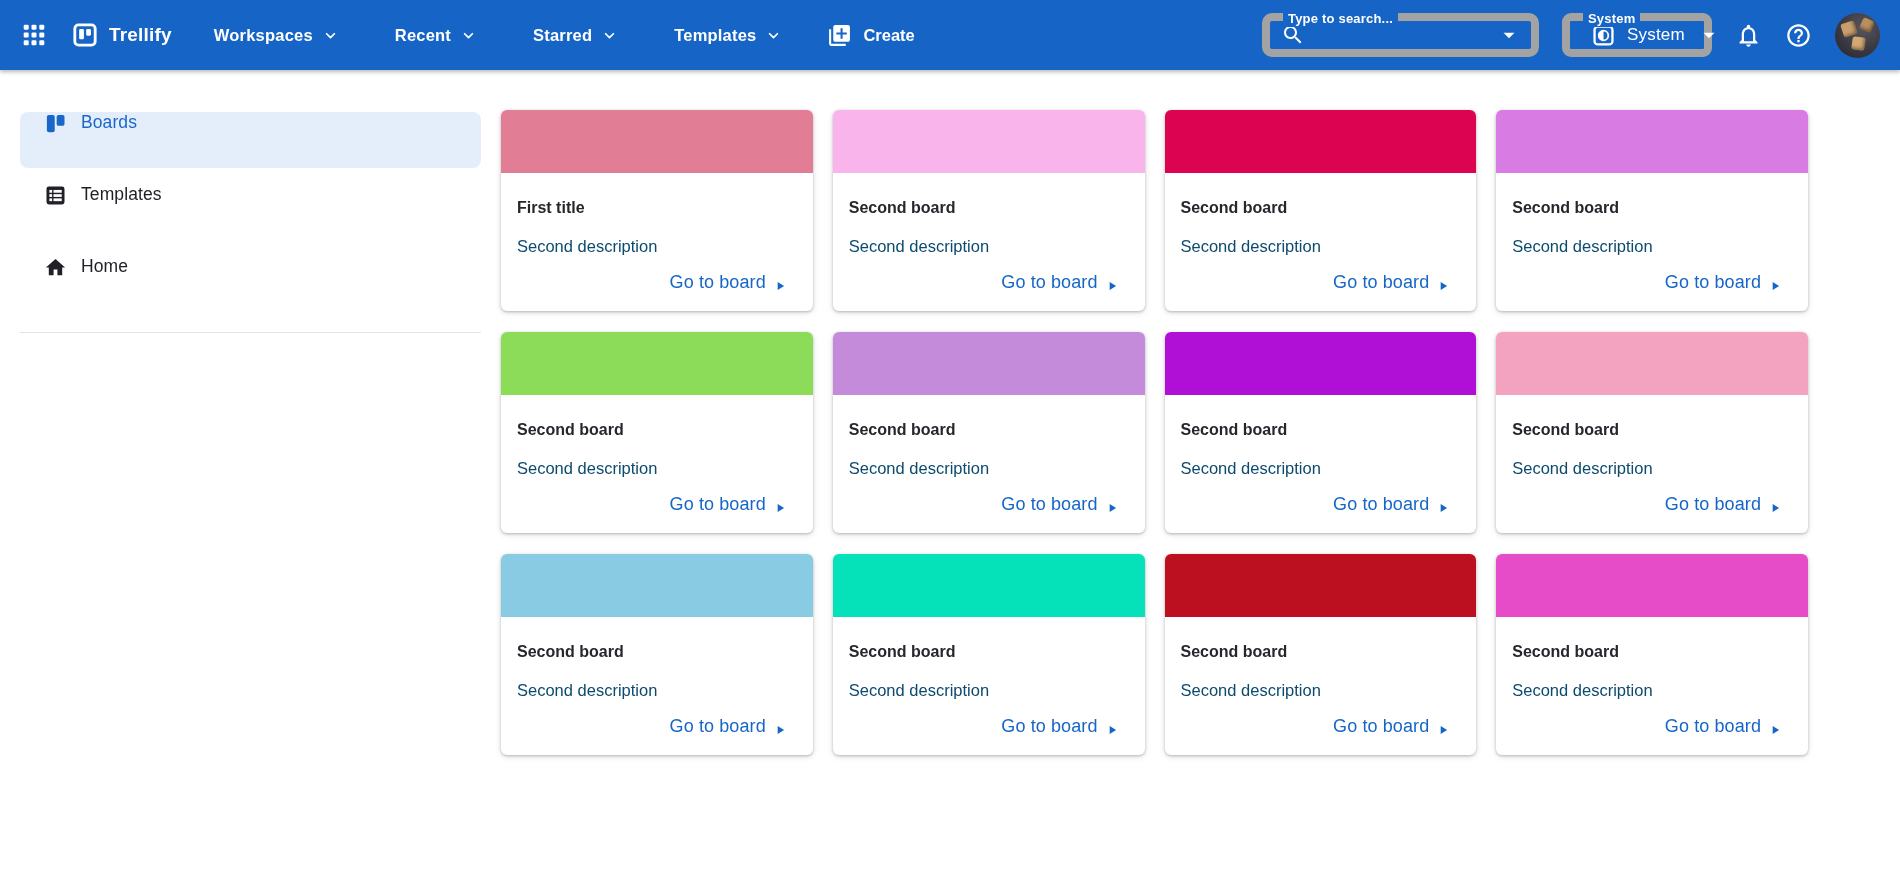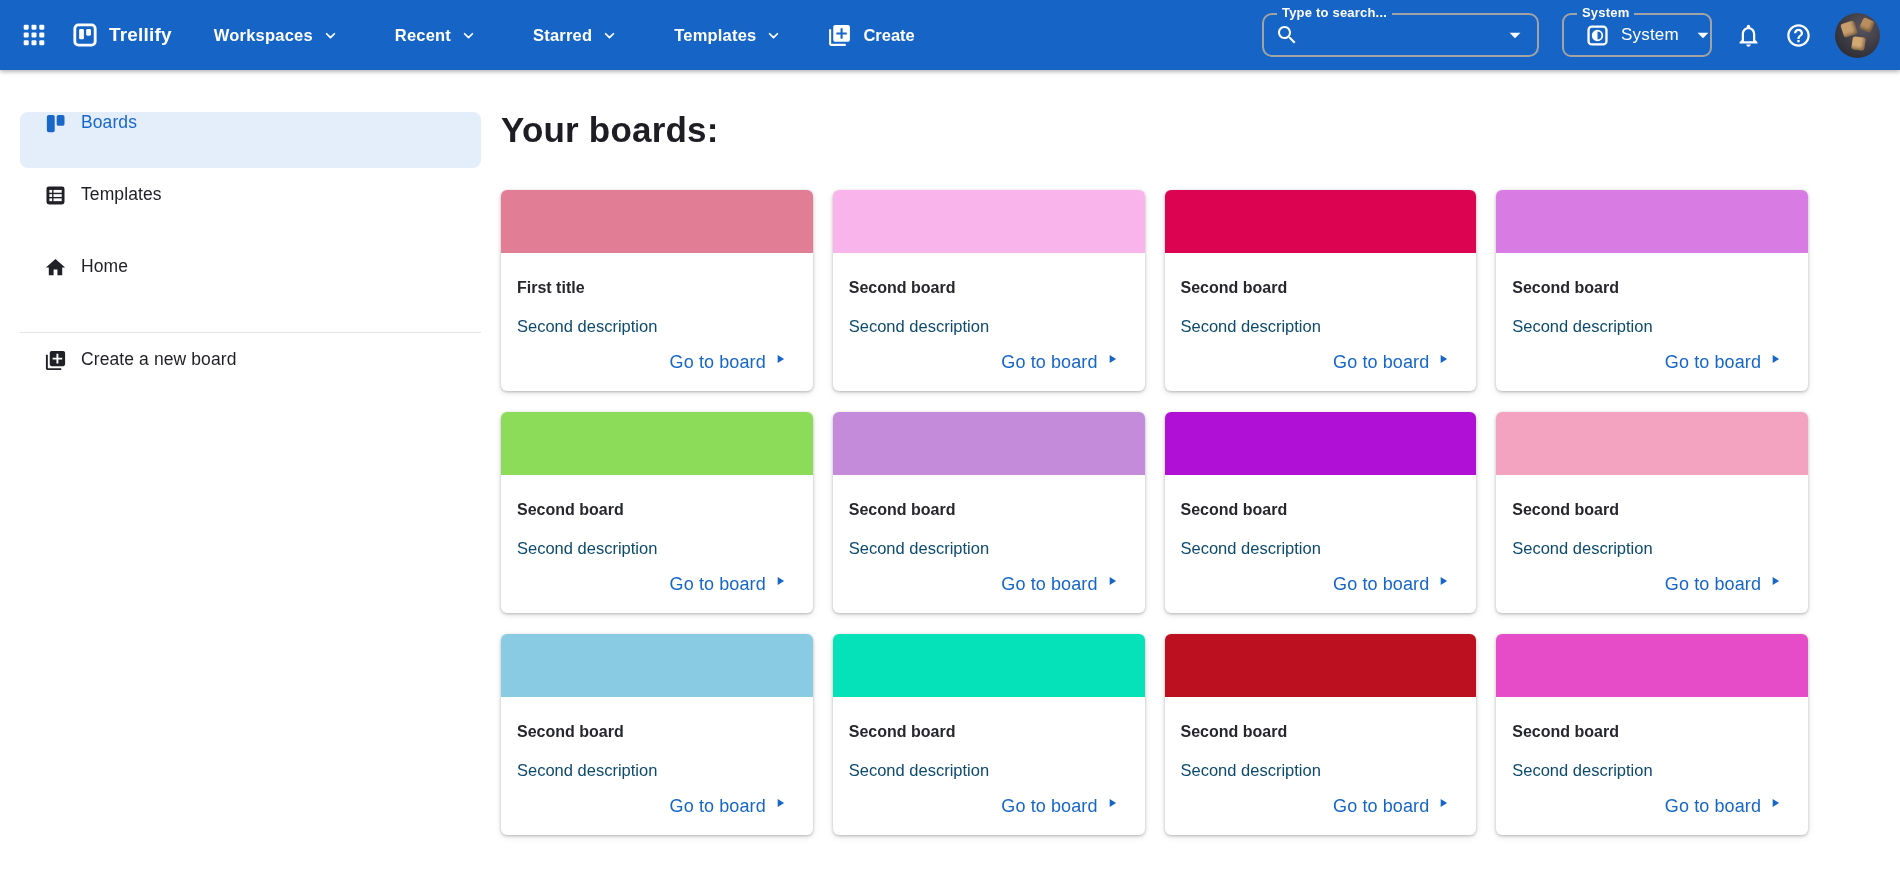--- a/index.html
+++ b/index.html
@@ -32,21 +32,21 @@
     font-size:16.5px; font-weight:600; letter-spacing:.2px;
     margin:0 28px; cursor:pointer; white-space:nowrap;
   }
   .create-btn { display:flex; align-items:center; gap:11px; margin-left:17px;
     font-size:16.5px; font-weight:600; cursor:pointer; }
 
   .nav-right { display:flex; align-items:center; gap:23px; }
 
   .outlined-field {
     position:relative; height:44px;
-    border:2px solid #a3a3a3; border-radius:10px;
+    border:8px solid #a3a3a3; border-radius:10px;
     display:flex; align-items:center;
   }
   .float-label {
     position:absolute; top:-10px; left:13px;
     background:#1665C6; padding:0 5px;
     font-size:13px; font-weight:600; letter-spacing:.2px; line-height:16px;
     white-space:nowrap;
   }
   .search-field { width:277px; padding:0 9px 0 11px; }
   .search-input {
@@ -87,21 +87,21 @@
   .card {
     background:#fff; border-radius:6px; overflow:hidden;
     box-shadow:0 1px 3px rgba(0,0,0,.24), 0 2px 7px rgba(0,0,0,.10);
   }
   .card-band { height:63px; }
   .card-body { padding:14px 16px 16px 16px; }
   .card-title { margin:8px 0 0 0; font-size:16px; line-height:26px; font-weight:600; color:#26262d; }
   .card-desc  { margin:15px 0 0 0; font-size:16.5px; line-height:20px; color:#0c4a6e; }
   .card-actions { margin-top:13px; height:26px; display:flex; justify-content:flex-end; align-items:center; padding-right:10px; }
   .card-link {
-    display:flex; align-items:flex-start; gap:7px; cursor:pointer; text-decoration:none;
+    display:flex; align-items:flex-end; gap:7px; cursor:pointer; text-decoration:none;
     color:#1666C8; font-size:18px; font-weight:500; letter-spacing:.1px;
   }
 
   svg { display:block; }
 </style>
 </head>
 <body>
 
 <header class="navbar">
   <div class="nav-left">
@@ -266,32 +266,23 @@
       <span>
         <svg width="23" height="23" viewBox="0 0 24 24" fill="#202027">
           <path d="M10 20v-6h4v6h5v-8h3L12 3 2 12h3v8z"></path>
         </svg>
       </span>
       <span>Home</span>
     </div>
 
     <hr class="side-divider">
 
-    <div class="side-item">
-      <span>
-        <svg width="23" height="23" viewBox="0 0 24 24" fill="#202027" fill-rule="evenodd">
-          <path d="M4 6H2v14c0 1.1.9 2 2 2h14v-2H4V6zm16-4H8c-1.1 0-2 .9-2 2v12c0 1.1.9 2 2 2h12c1.1 0 2-.9 2-2V4c0-1.1-.9-2-2-2zm-1 9h-4v4h-2v-4H9V9h4V5h2v4h4v2z"></path>
-        </svg>
-      </span>
-      <span>Create a new board</span>
-    </div>
   </aside>
 
   <main class="main">
-    <h1 class="page-title">Your boards:</h1>
 
     <div class="grid" id="boards-grid">
       <div class="card">
         <div class="card-band" style="background: rgb(226, 125, 150);"></div>
         <div class="card-body">
           <h2 class="card-title">First title</h2>
           <p class="card-desc">Second description</p>
           <div class="card-actions">
             <a class="card-link">
               <span>Go to board</span>

